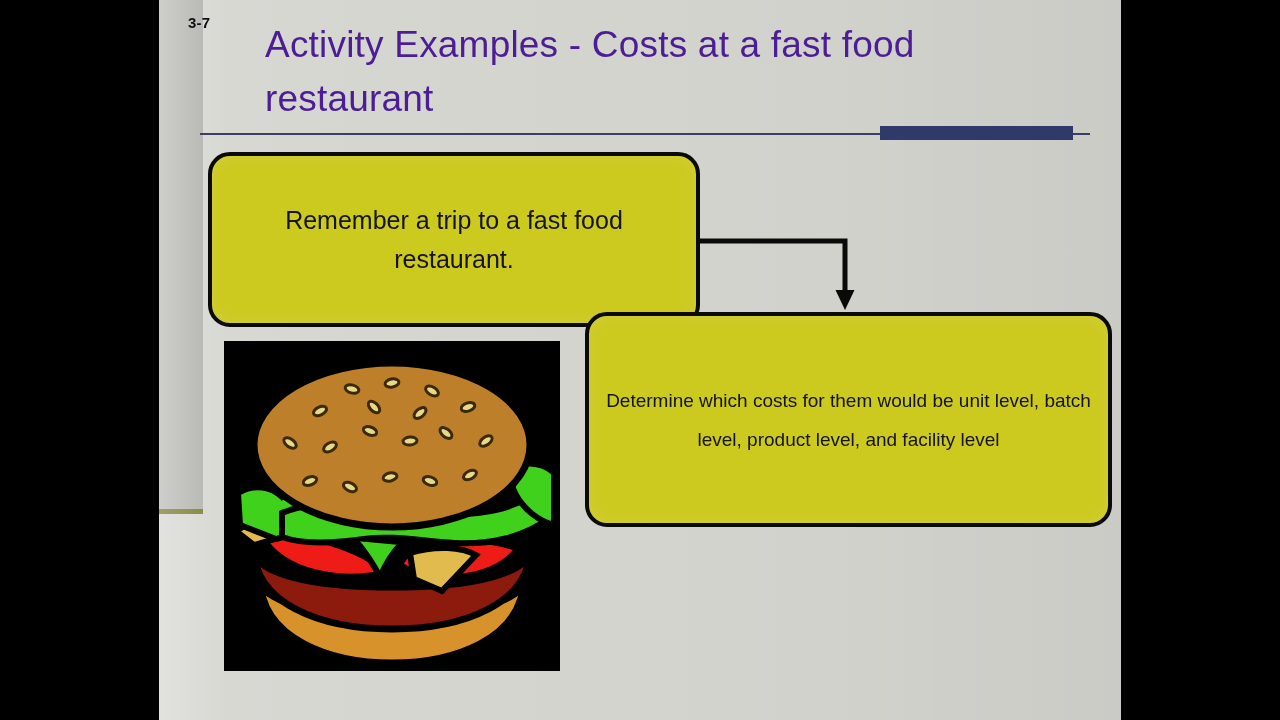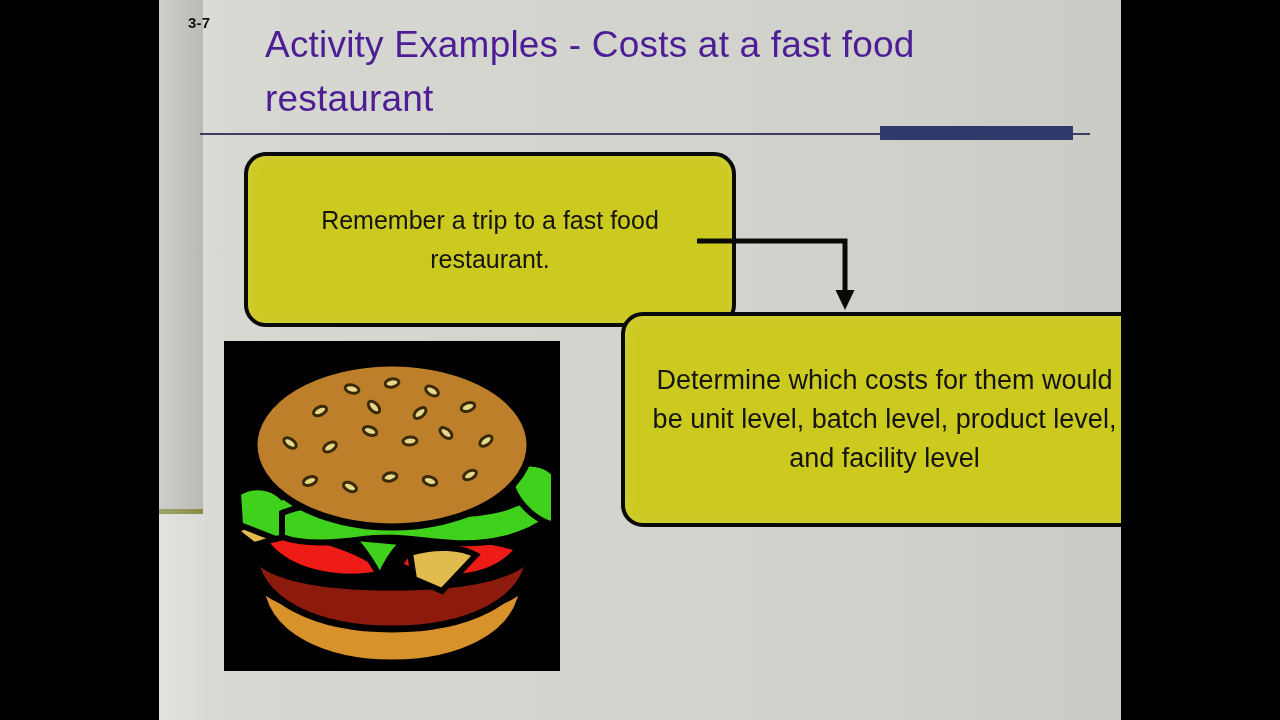--- a/index.html
+++ b/index.html
@@ -92,38 +92,37 @@
     background:#ccc91f;
     border:4px solid #0a0a08;
     border-radius:22px;
     display:flex;
     align-items:center;
     justify-content:center;
     text-align:center;
     color:#141414;
     z-index:6;
     box-shadow:inset 0 0 18px rgba(255,255,255,.12);
-    margin-left:36px;
   }
   .callout .txt{
     font-size:25px;
     line-height:39px;
     padding:0 16px;
   }
 
   #callout-1{
     left:49px; top:152px;
     width:492px; height:175px;
   }
   #callout-2{
     left:426px; top:312px;
     width:527px; height:215px;
     z-index:8;
   }
-  #callout-2 .txt{ font-size:27px; line-height:39px; }
+  #callout-2 .txt{ font-size:19px; line-height:39px; }
 
   
   .arrow{
     position:absolute;
     left:536px; top:236px;
     width:170px; height:78px;
     z-index:7;
   }
 
   

